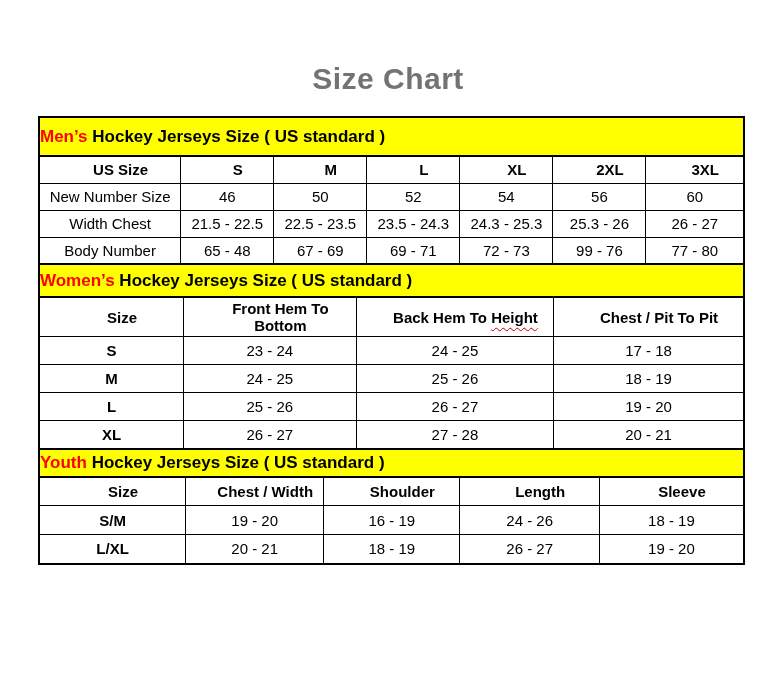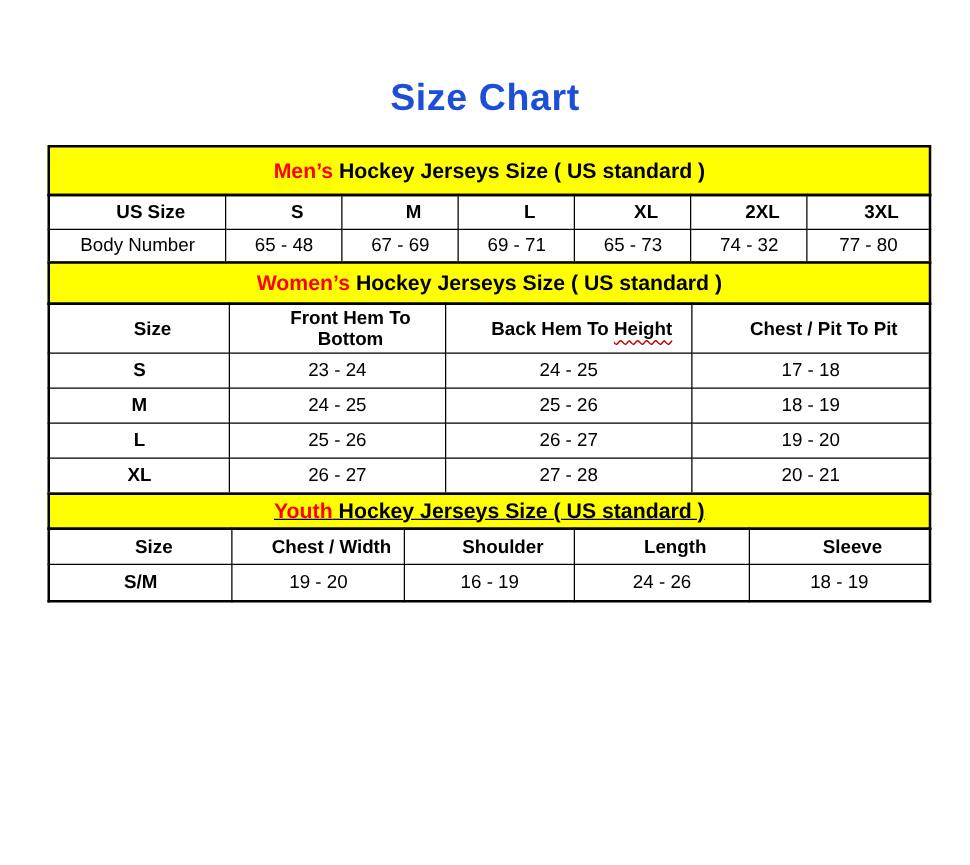--- a/index.html
+++ b/index.html
@@ -10,41 +10,40 @@
     color: #000000;
     overflow: hidden;
   }
   .doc { width: 776px; height: 692px; }
 
   .title {
     padding-top: 62px;
     text-align: center;
     font-size: 30px;
     font-weight: bold;
-    color: #1d4ed8;
+    color: #737373;
     letter-spacing: 0.5px;
     margin-bottom: 20px;
   }
 
   .chart { width: 707px; margin-left: 38px; }
 
   .band {
     background: #ffff00;
     border: 2px solid #000000;
     display: flex;
-    justify-content: center;
     align-items: center;
     font-weight: bold;
     font-size: 17px;
     white-space: pre;
   }
   .band .hl { color: #ff0000; }
   .band-mens  { height: 37px; }
   .band-womens{ height: 31px; margin-top: -2px; }
-  .band-youth { height: 26px; margin-top: -2px; text-decoration: underline; }
+  .band-youth { height: 26px; margin-top: -2px; }
 
   table {
     width: 100%;
     border-collapse: collapse;
     table-layout: fixed;
     border: 2px solid #000000;
     margin-top: -2px;
   }
   th, td {
     border: 1px solid #000000;
@@ -97,26 +96,44 @@
           <th>S</th>
           <th>M</th>
           <th>L</th>
           <th>XL</th>
           <th>2XL</th>
           <th>3XL</th>
         </tr>
       </thead>
       <tbody>
         <tr>
+          <td class="rowlabel-plain">New Number Size</td>
+          <td>46</td>
+          <td>50</td>
+          <td>52</td>
+          <td>54</td>
+          <td>56</td>
+          <td>60</td>
+        </tr>
+        <tr>
+          <td class="rowlabel-plain">Width Chest</td>
+          <td>21.5 - 22.5</td>
+          <td>22.5 - 23.5</td>
+          <td>23.5 - 24.3</td>
+          <td>24.3 - 25.3</td>
+          <td>25.3 - 26</td>
+          <td>26 - 27</td>
+        </tr>
+        <tr>
           <td class="rowlabel-plain">Body Number</td>
           <td>65 - 48</td>
           <td>67 - 69</td>
           <td>69 - 71</td>
-          <td>65 - 73</td>
-          <td>74 - 32</td>
+          <td>72 - 73</td>
+          <td>99 - 76</td>
           <td>77 - 80</td>
         </tr>
       </tbody>
     </table>
 
     <div class="band band-womens"><span class="hl">Women’s</span><span> Hockey Jerseys Size ( US standard )</span></div>
 
     <table class="t-womens">
       <colgroup>
         <col style="width:20.5%">
@@ -180,17 +197,24 @@
         </tr>
       </thead>
       <tbody>
         <tr>
           <td class="rowlabel-bold">S/M</td>
           <td>19 - 20</td>
           <td>16 - 19</td>
           <td>24 - 26</td>
           <td>18 - 19</td>
         </tr>
+        <tr>
+          <td class="rowlabel-bold">L/XL</td>
+          <td>20 - 21</td>
+          <td>18 - 19</td>
+          <td>26 - 27</td>
+          <td>19 - 20</td>
+        </tr>
       </tbody>
     </table>
 
   </div>
 </div>
 
 </body></html>

